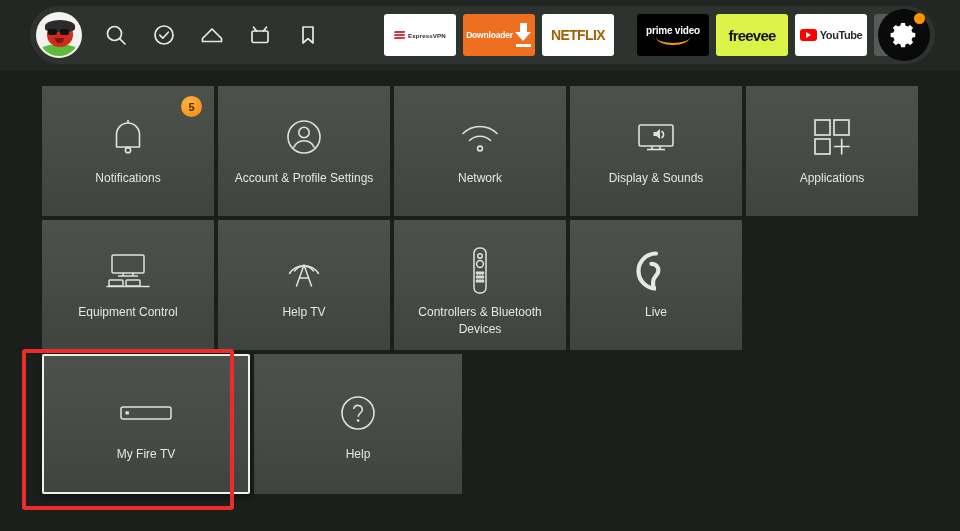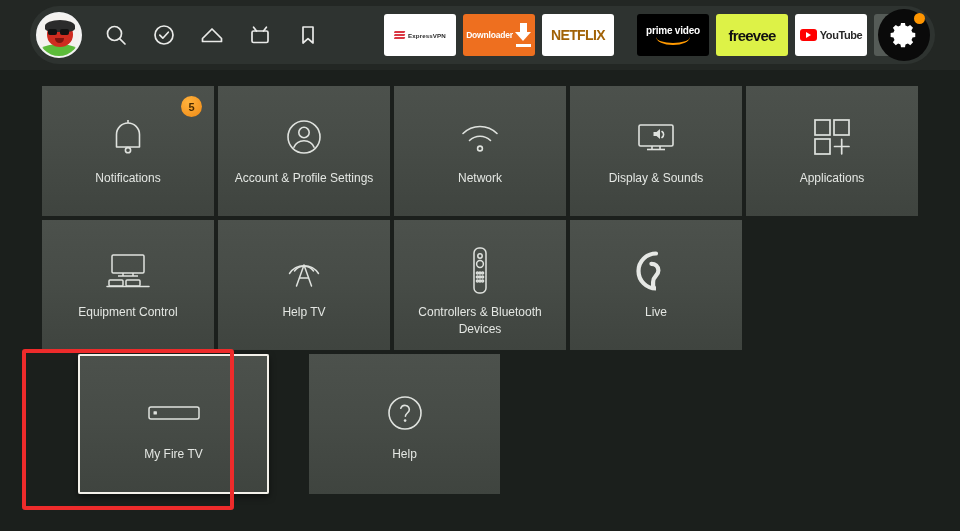--- a/index.html
+++ b/index.html
@@ -128,21 +128,21 @@
   .grid { position: absolute; left: 42px; top: 86px; width: 878px; }
   .row { display: flex; gap: 4px; margin-bottom: 4px; }
   .tile {
     position: relative;
     background: linear-gradient(180deg, #4c514c 0%, #474c47 45%, #3f443f 100%);
     display: flex; flex-direction: column;
     align-items: center; justify-content: flex-start;
     color: #e6e8e5;
   }
   .tile.r1, .tile.r2 { width: 172px; height: 130px; }
-  .tile.r3 { width: 191px; height: 140px; margin-left: 36px; }
+  .tile.r3 { width: 208px; height: 140px; }
   .tile .ico { height: 58px; display:flex; align-items:center; justify-content:center; margin-top: 22px;}
   .tile .label {
     font-size: 12px; line-height: 17px; text-align: center;
     color: #e4e7e3; max-width: 150px; margin-top: 4px; font-weight: 400;
   }
   .tile.r3 .ico { margin-top: 30px; }
 
   .badge {
     position:absolute; right: 12px; top: 10px;
     width: 21px; height: 21px; border-radius: 50%;

